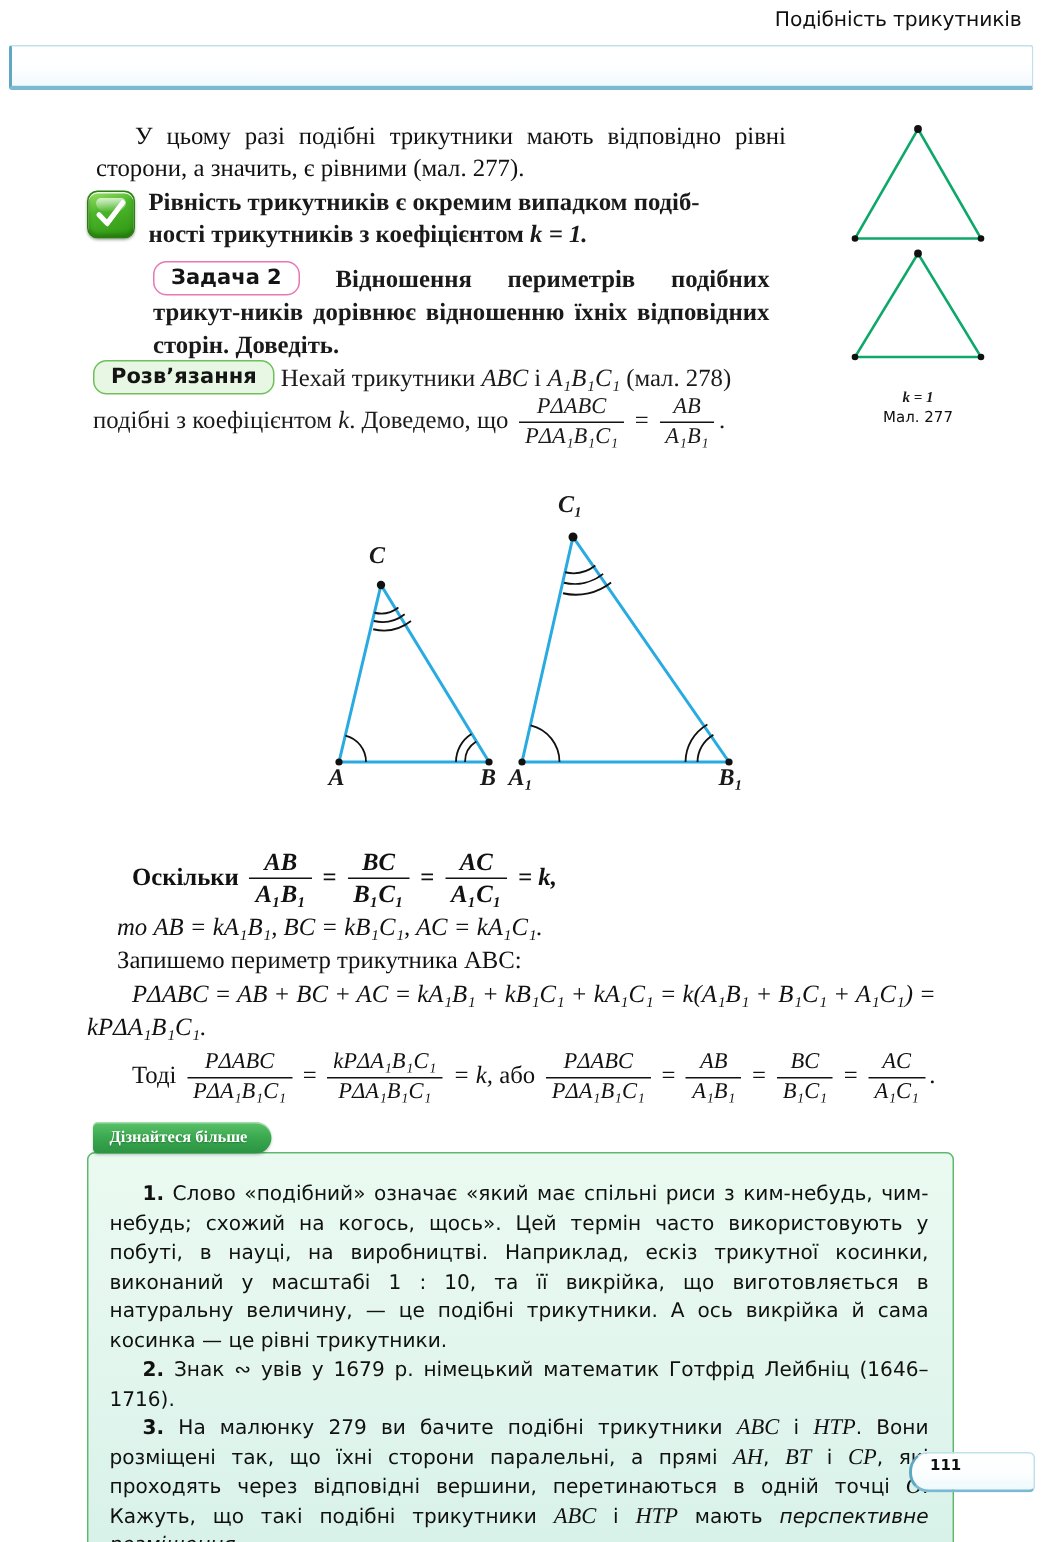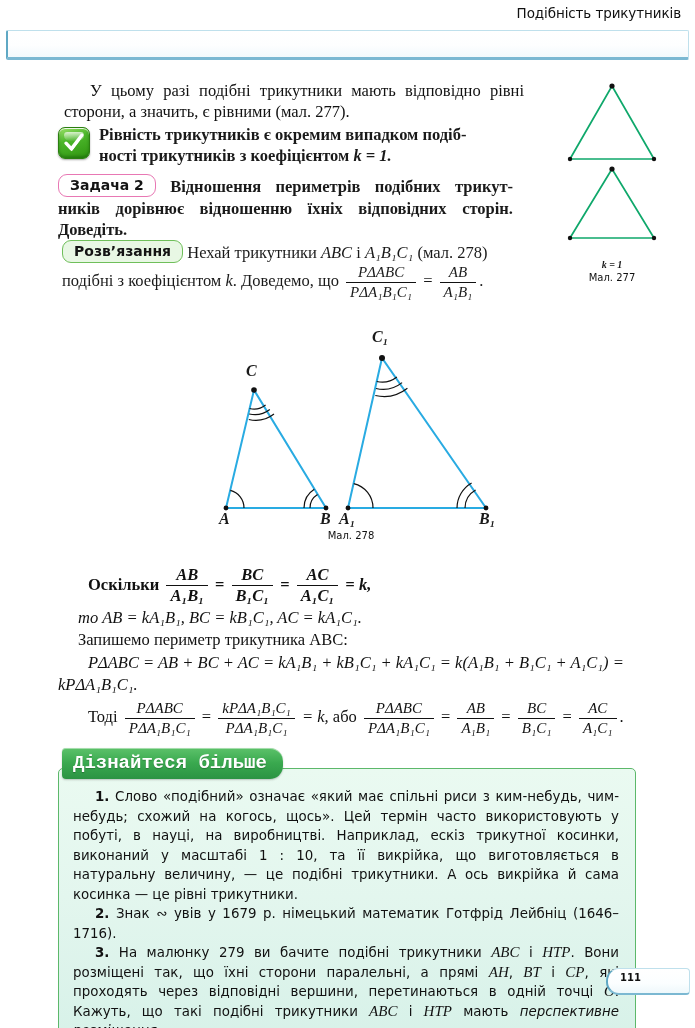--- a/index.html
+++ b/index.html
@@ -113,20 +113,21 @@
     color: #141414;
   }
 
   .task-block { position: absolute; left: 58px; top: 174px; width: 455px; }
   .task-body {
     font-family: "Liberation Serif", serif;
     font-weight: bold;
     font-size: 16.5px;
     line-height: 21.5px;
     text-align: justify;
+    margin-left: 44px;
   }
 
   .solution-block { position: absolute; left: 62px; top: 240px; width: 455px; }
   .solution-body {
     font-family: "Liberation Serif", serif;
     font-size: 16.5px;
     line-height: 23px;
     text-align: left;
   }
 
@@ -182,23 +183,23 @@
     font-size: 16.5px;
     color: #111;
   }
 
   
   .learnmore-tab {
     position: absolute;
     left: 62px;
     top: 748px;
     z-index: 3;
-    font-family: Liberation Mono, monospace;
-    font-weight: bold;
-    font-size: 19px;
+    font-family: Liberation Serif, serif;
+    font-weight: bold;
+    font-size: 11px;
     color: #ffffff;
     padding: 4px 16px 5px 11px;
     border-radius: 4px 13px 13px 4px;
     background: linear-gradient(180deg, #5cc26a 0%, #3aa94f 48%, #2b9343 100%);
     box-shadow: inset 0 1px 0 rgba(255,255,255,.45), 0 1px 2px rgba(0,0,0,.22);
     text-shadow: 0 1px 1px rgba(0,0,0,.25);
   }
   .learnmore-box {
     position: absolute;
     left: 58px;
@@ -348,21 +349,20 @@
     </g>
   </svg>
   <div style="position:absolute; left:0; top:0; width:310px; height:212px; pointer-events:none; font-family:'Liberation Serif',serif; font-style:italic; font-weight:bold; font-size:16px;">
     <span style="position:absolute; left:50px; top:44px;">C</span>
     <span style="position:absolute; left:23px; top:192px;">A</span>
     <span style="position:absolute; left:124px; top:192px;">B</span>
     <span style="position:absolute; left:176px; top:10px;">C₁</span>
     <span style="position:absolute; left:143px; top:192px;">A₁</span>
     <span style="position:absolute; left:283px; top:192px;">B₁</span>
   </div>
-  <div class="fig-caption">Мал. 278</div>
 </div>
 
 <div class="math-block" style="left:88px; top:566px;font-weight:bold;">
   <span>Оскільки</span>
   <span class="frac">
     <span class="num">AB</span>
     <span class="den">A₁B₁</span>
   </span>
   <span>=</span>
   <span class="frac">

